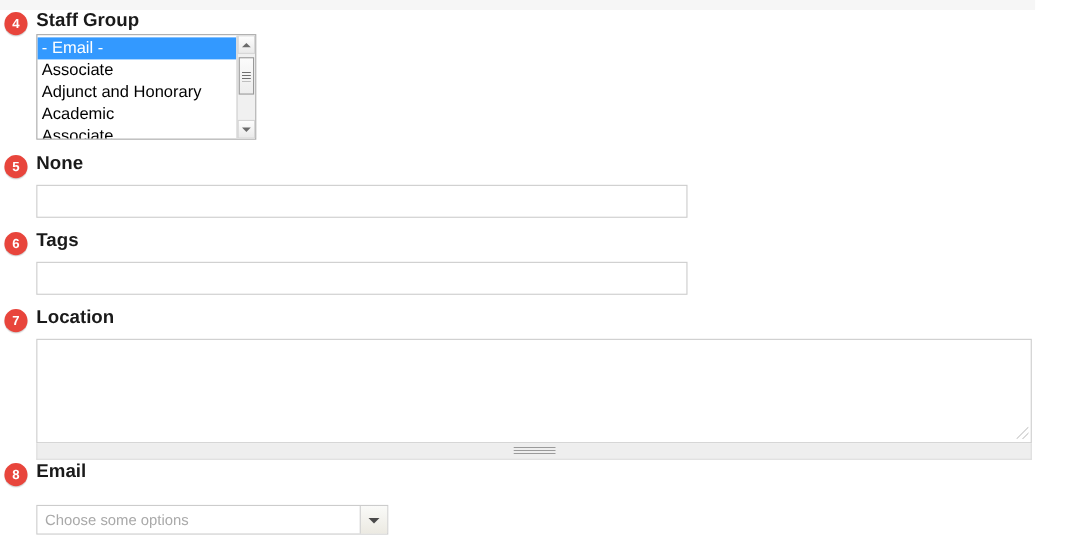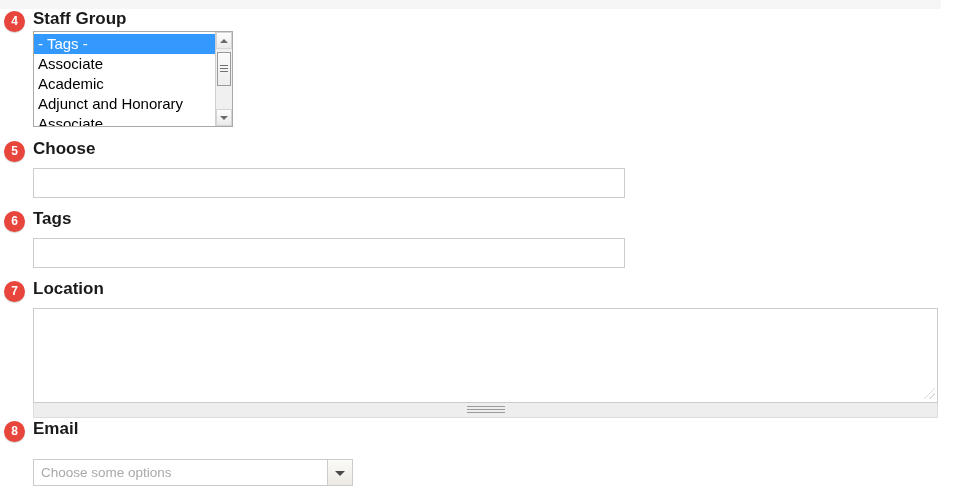--- a/index.html
+++ b/index.html
@@ -267,43 +267,43 @@
 <div class="top-strip"></div>
 
 <div class="form">
 
   <div class="field" style="height:130px;">
     <span class="badge lb-badge">4</span>
     <div class="label">Staff Group</div>
 
     <div class="lb-wrap">
       <div class="lb-list">
-        <div class="lb-opt sel">- Tags -</div>
+        <div class="lb-opt sel">- Email -</div>
         <div class="lb-opt">Associate</div>
+        <div class="lb-opt">Adjunct and Honorary</div>
         <div class="lb-opt">Academic</div>
-        <div class="lb-opt">Adjunct and Honorary</div>
         <div class="lb-opt">Associate</div>
       </div>
       <div class="lb-sb">
         <div class="sb-btn sb-up">
           <span class="sb-arr"></span>
         </div>
         <div class="sb-thumb">
           <span class="sb-grip"></span>
         </div>
         <div class="sb-btn sb-dn">
           <span class="sb-arr"></span>
         </div>
       </div>
     </div>
   </div>
 
   <div class="field" style="height:70px;">
     <span class="badge" style="top:2px;">5</span>
-    <div class="label">Choose</div>
+    <div class="label">None</div>
     <input class="txt" type="text" style="width: 592px; margin-top: 9px;" placeholder="">
   </div>
 
   <div class="field" style="height:70px;">
     <span class="badge" style="top:2px;">6</span>
     <div class="label">Tags</div>
     <input class="txt" type="text" style="width: 592px; margin-top: 9px;" placeholder="">
   </div>
 
   <div class="field" style="height:140px;">

